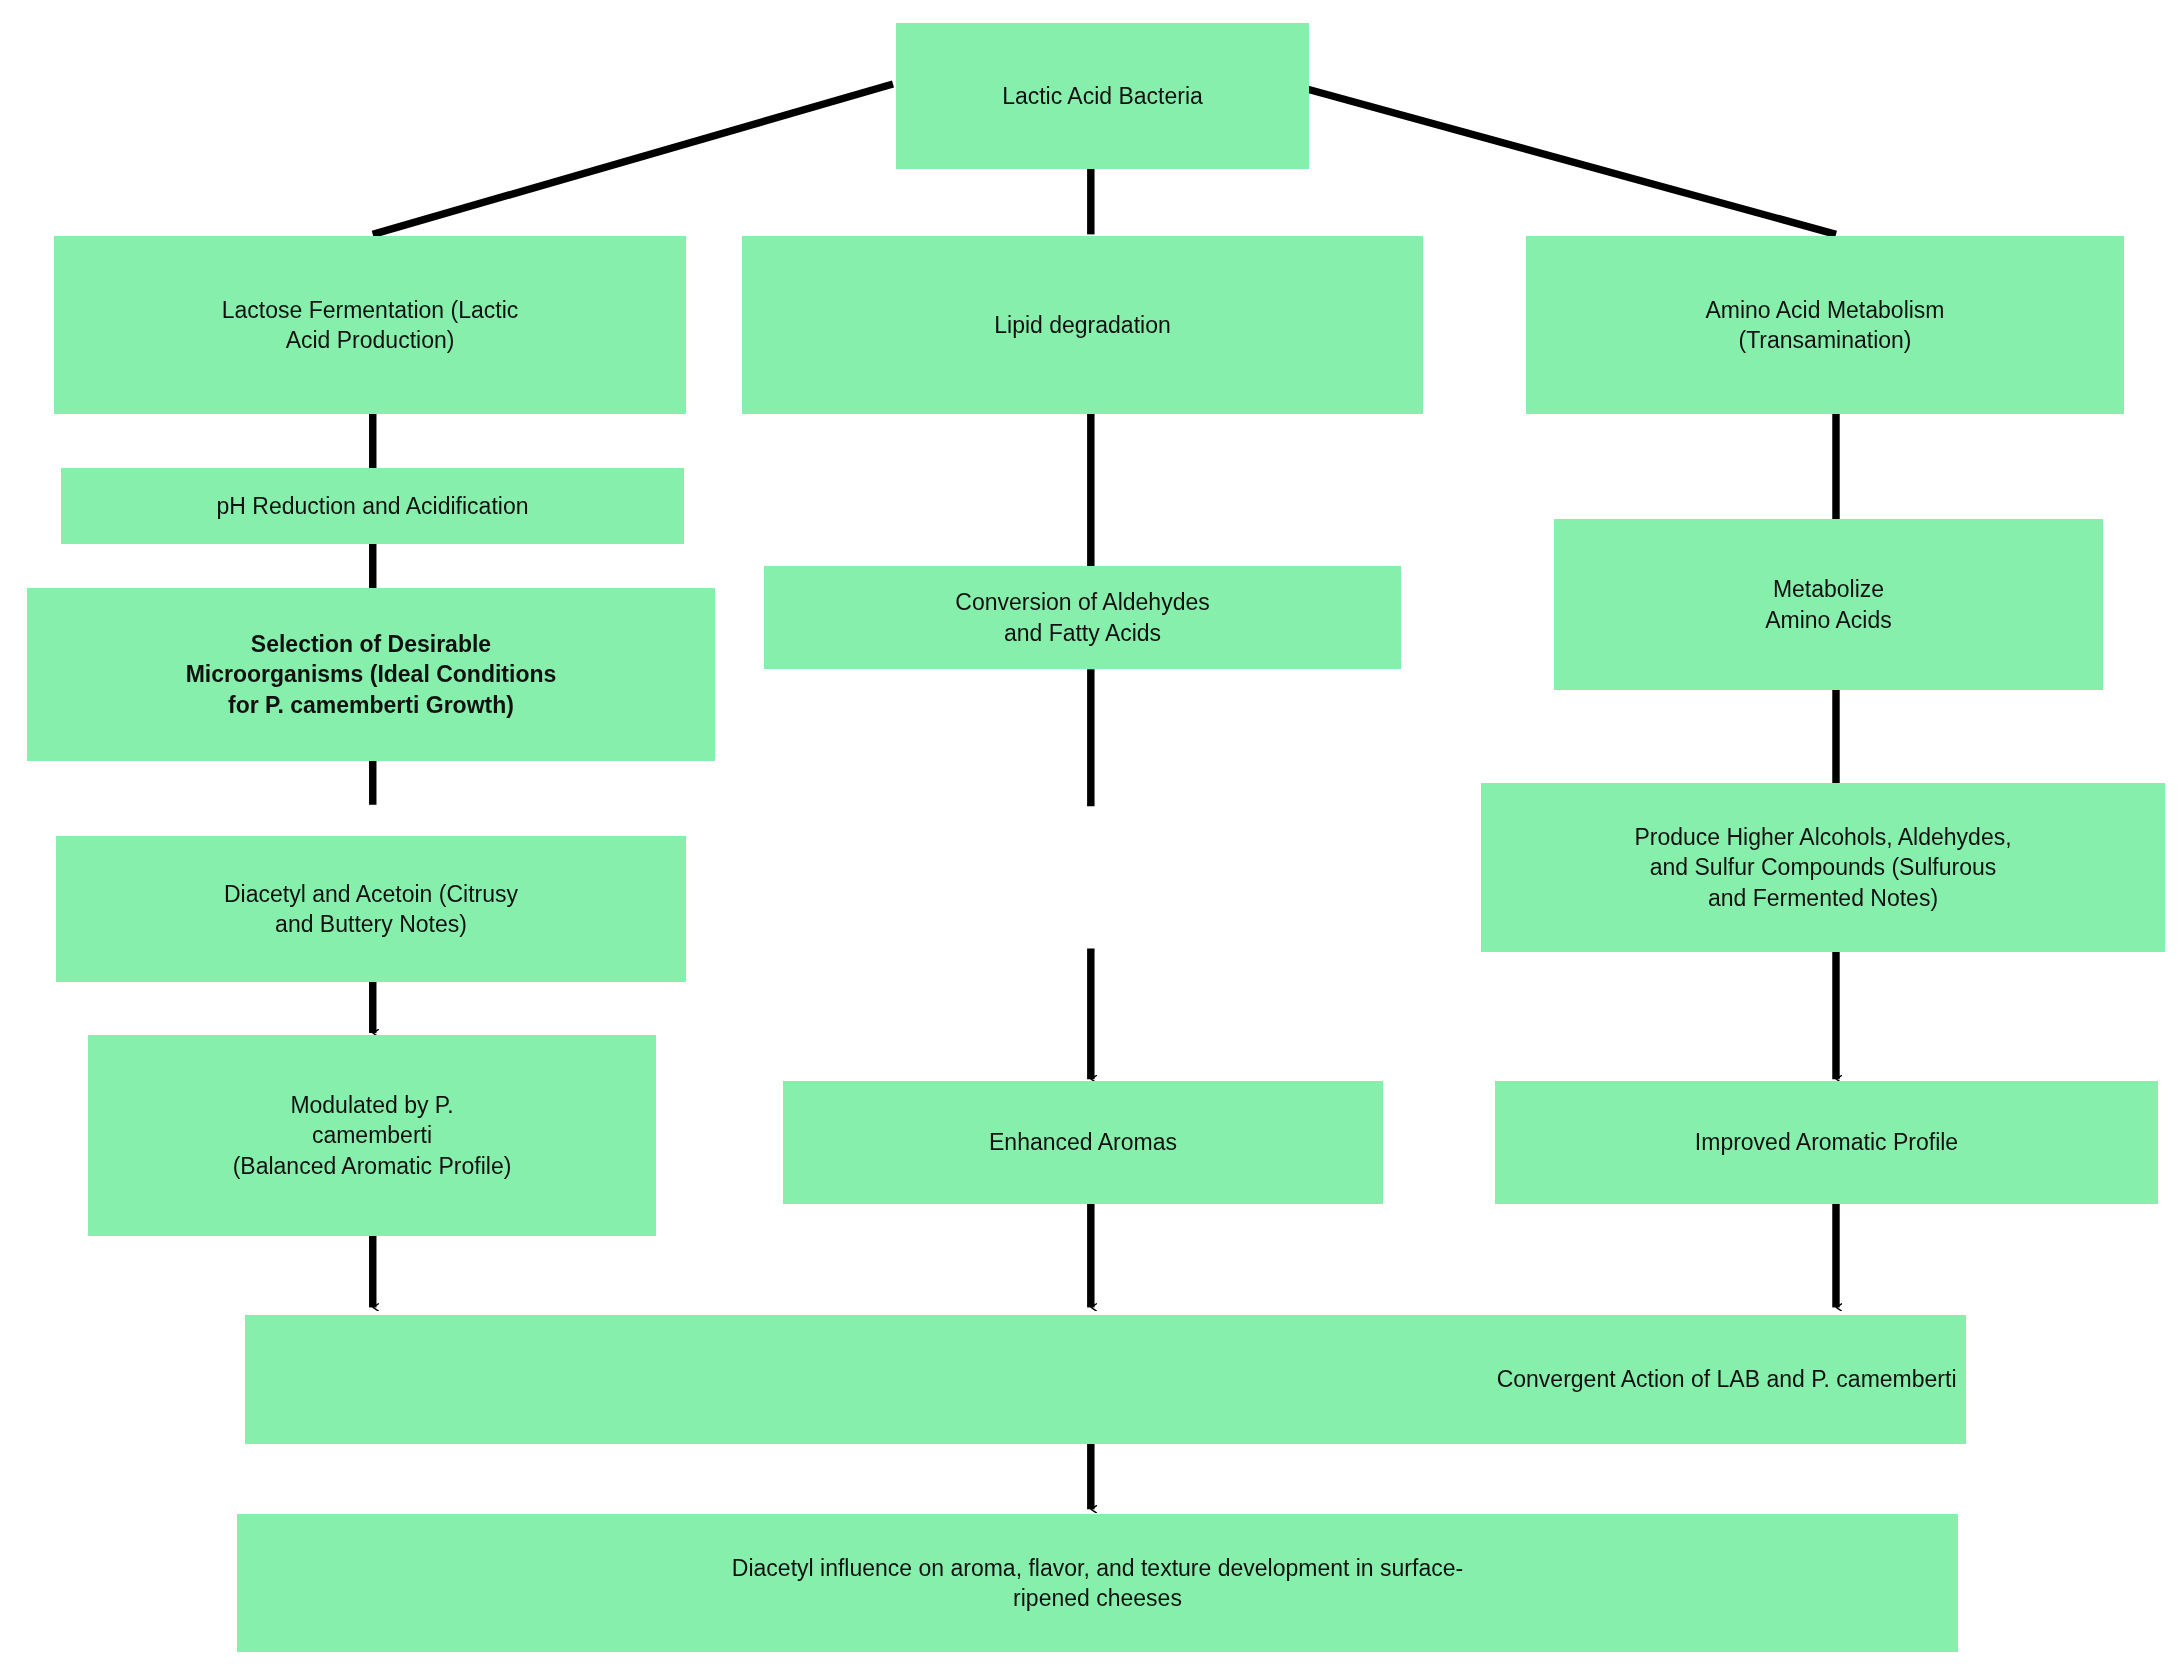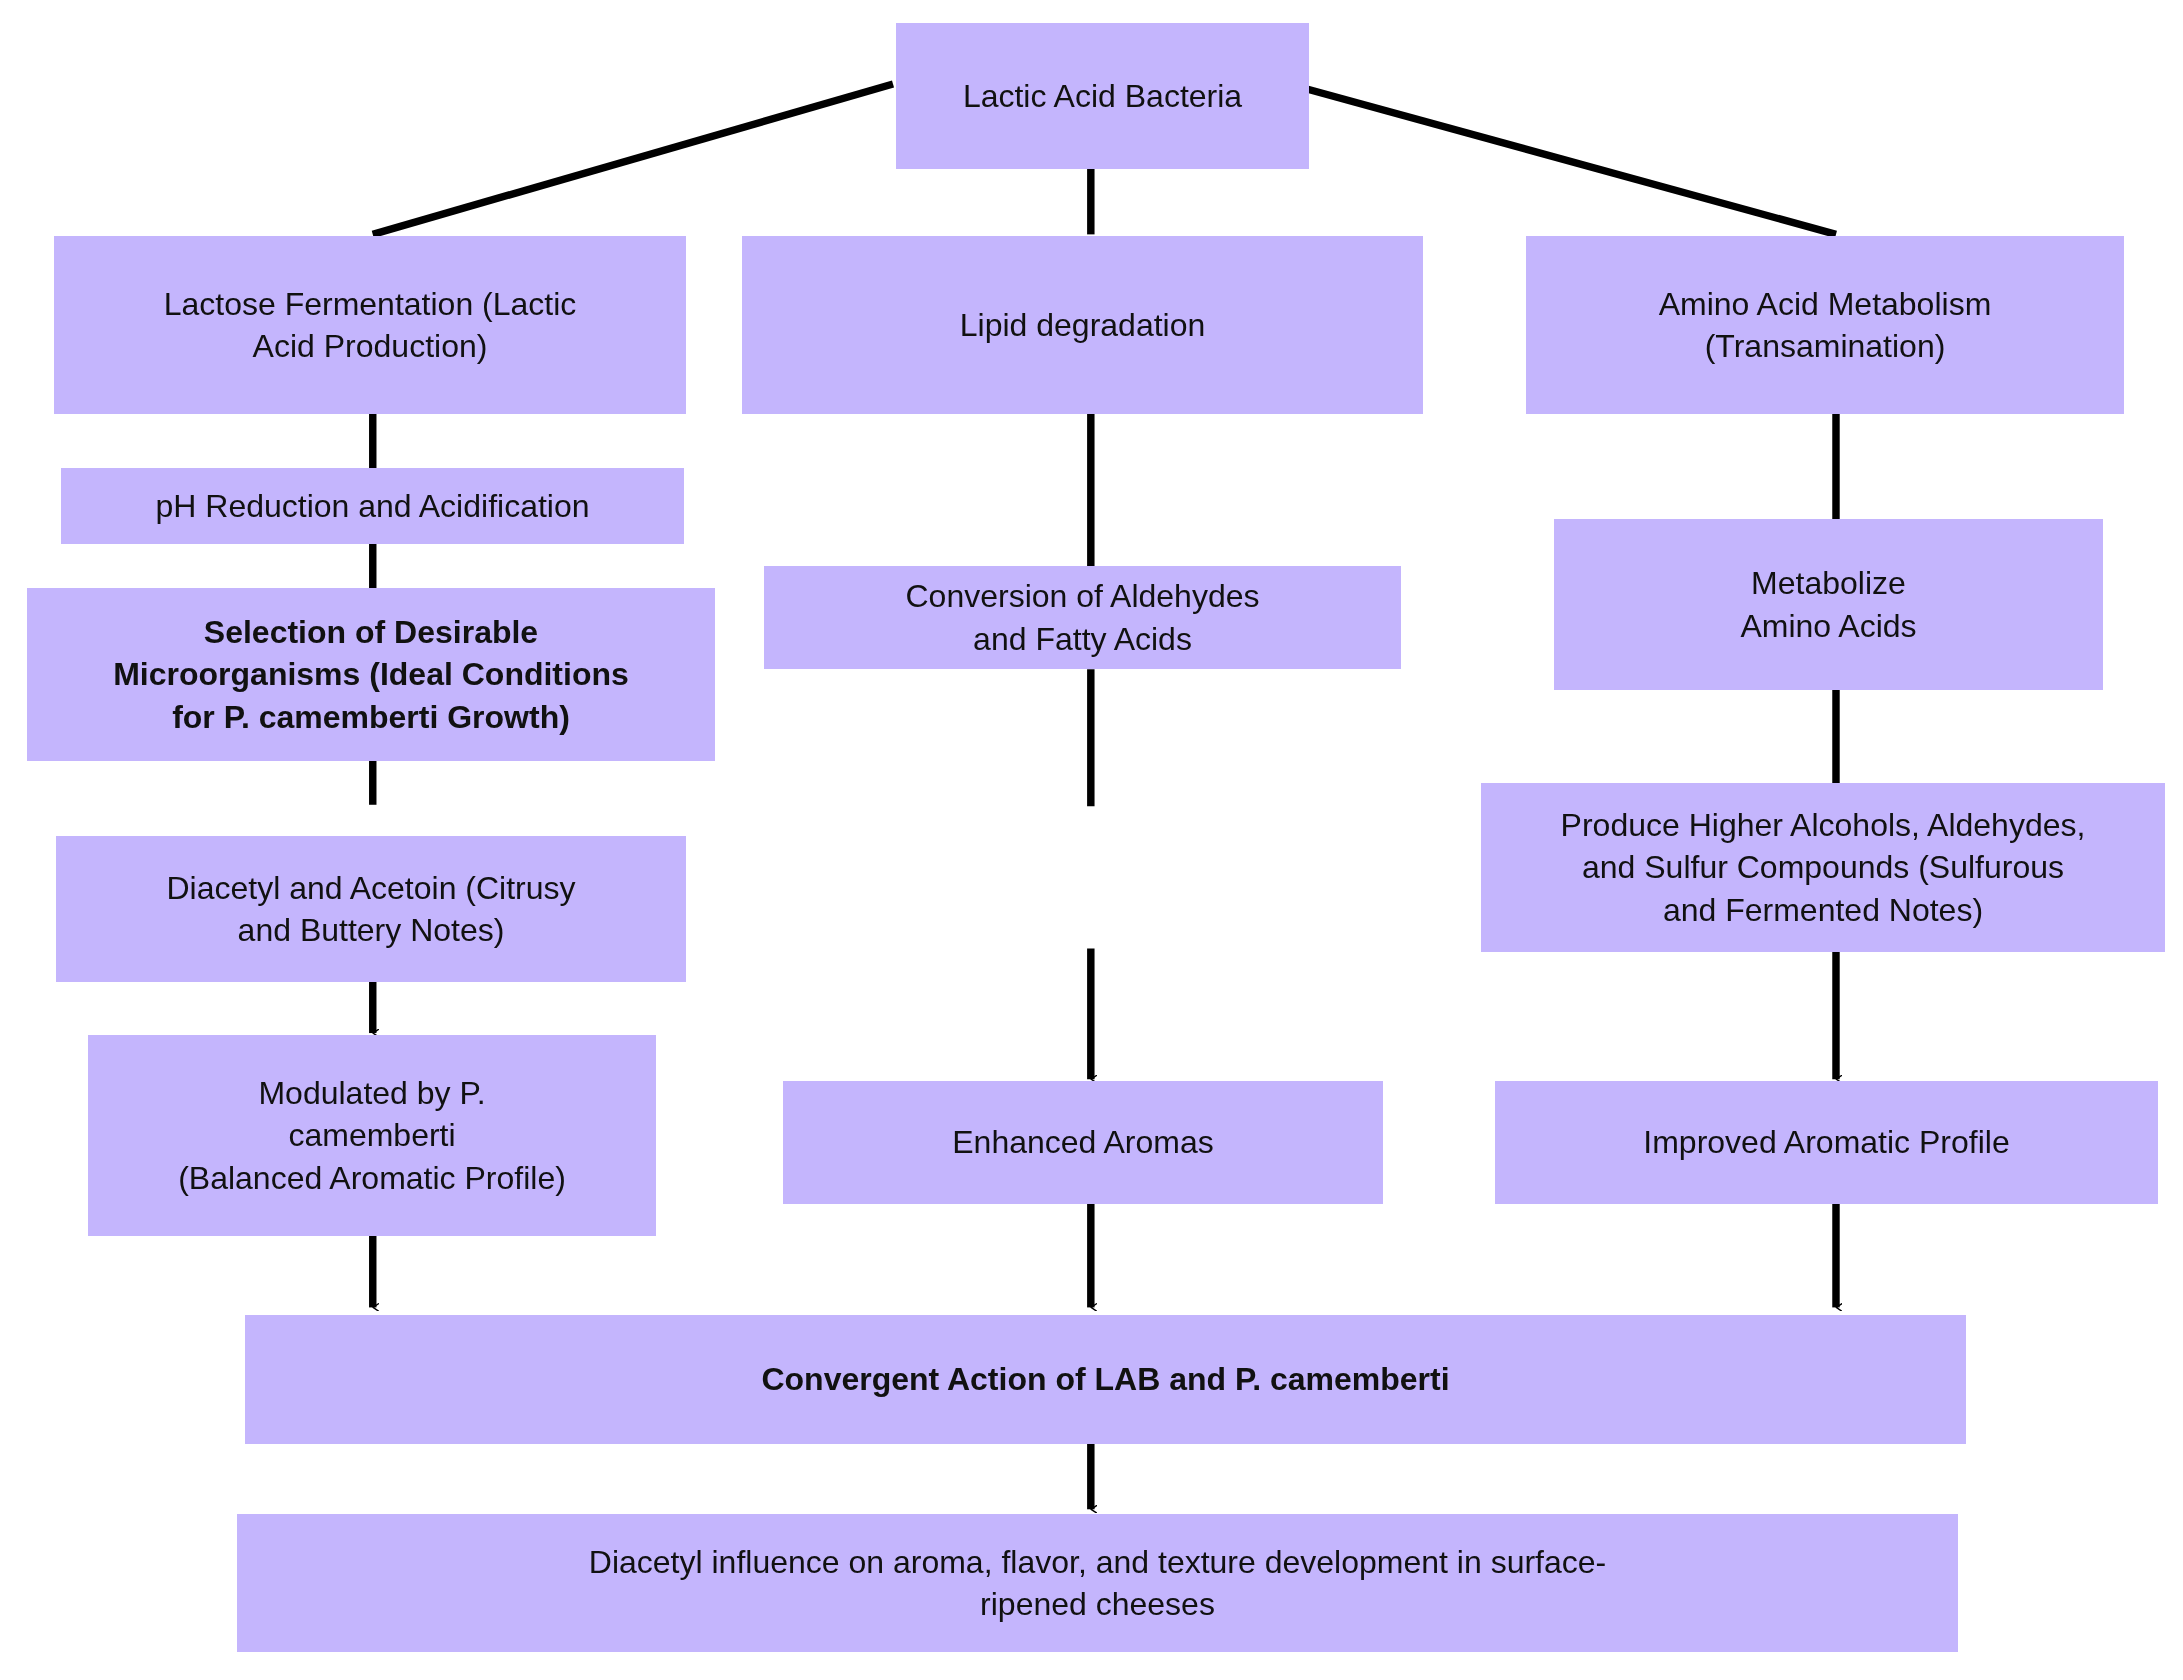--- a/index.html
+++ b/index.html
@@ -20,34 +20,35 @@
   }
   #edges {
     position: absolute;
     left: 0; top: 0;
     width: 2183px;
     height: 1680px;
     pointer-events: none;
   }
   .node {
     position: absolute;
-    background: #c4b5fd;
+    background: #86efac;
     display: flex;
     align-items: center;
     justify-content: center;
     text-align: center;
     color: #111111;
-    font-size: 32px;
+    font-size: 23px;
     line-height: 1.32;
     padding: 4.1px 9.5px;
     white-space: pre-line;
     z-index: 2;
   }
   .node.bold {
-    font-weight: bold;
+    font-weight: normal;
+    justify-content: flex-end;
   }
 </style>
 </head>
 <body>
 
 <div id="canvas">
 
   <svg id="edges" viewBox="0 0 3222 2480" width="2183" height="1680" xmlns="http://www.w3.org/2000/svg">
     <defs>
       <marker id="arrow" markerWidth="12" markerHeight="12" refX="6" refY="9" orient="auto" markerUnits="userSpaceOnUse">

